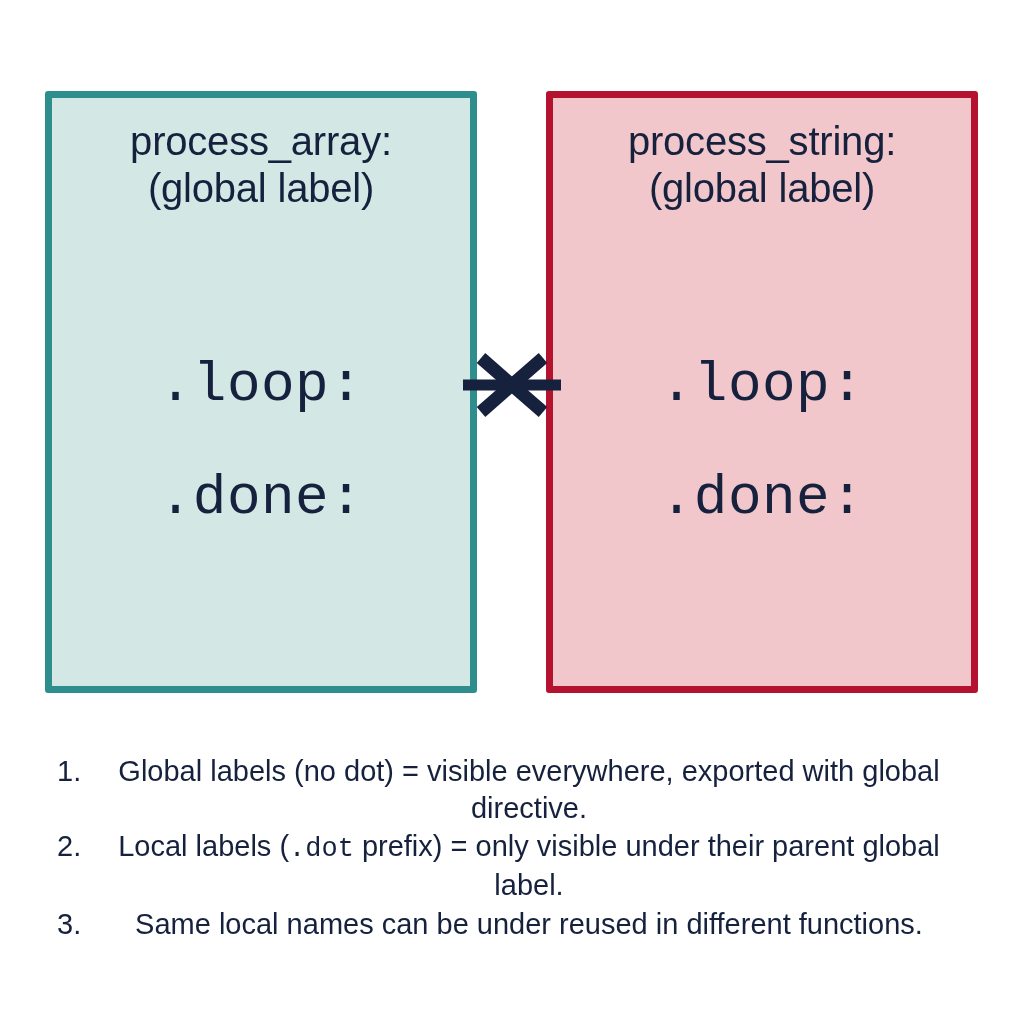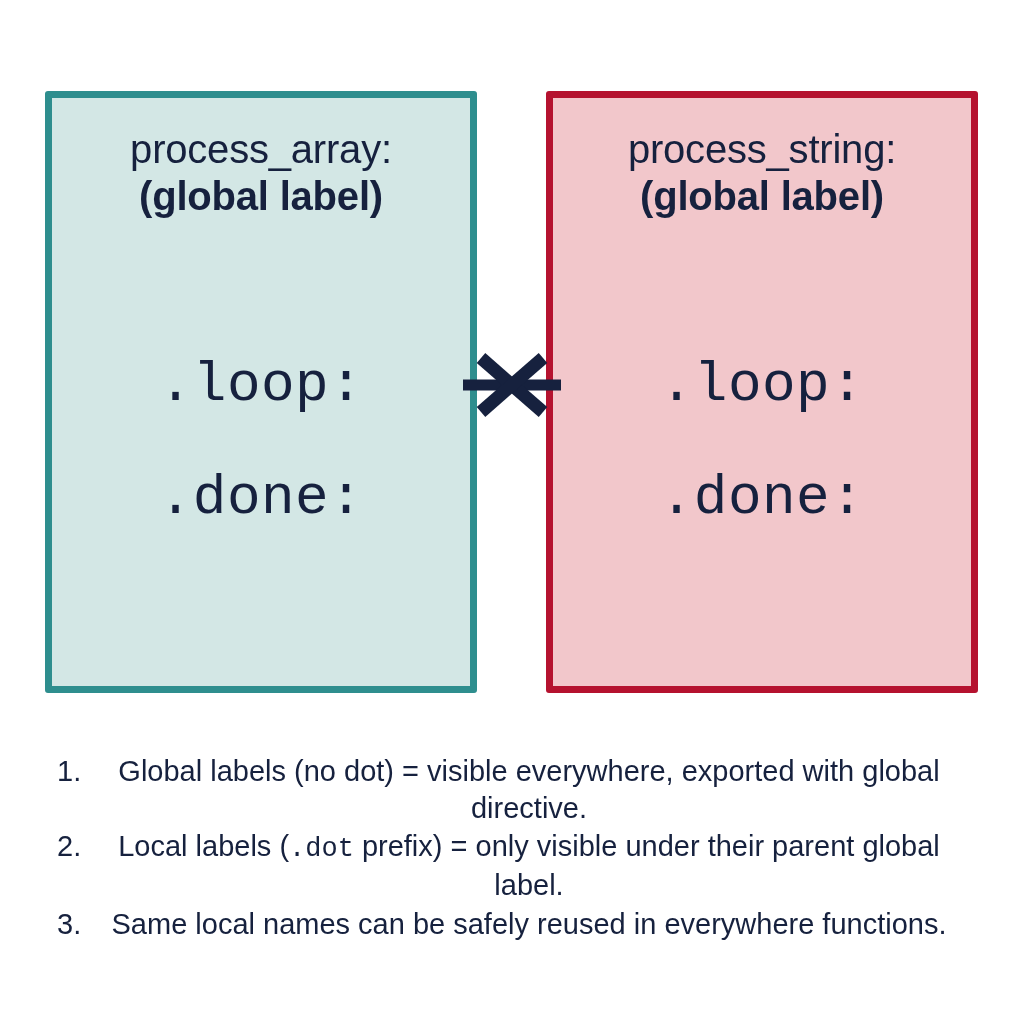--- a/index.html
+++ b/index.html
@@ -44,32 +44,32 @@
     left: 546px;
     top: 91px;
     width: 432px;
     height: 602px;
     background: #f2c7cb;
     border: 7px solid #b5122f;
     border-radius: 3px;
   }
 
   .box-title {
-    margin-top: 28px;
+    margin-top: 20px;
     width: 100%;
     text-align: center;
     color: #16213e;
     font-family: "Liberation Sans", sans-serif;
     font-size: 40px;
     line-height: 1.18;
     font-weight: 400;
     letter-spacing: -0.2px;
   }
   .box-title .line1 { display: block; }
-  .box-title .line2 { display: block; font-weight: bold; }
+  .box-title .line2 { display: block; }
 
   .local-label {
     position: absolute;
     left: 0;
     width: 100%;
     text-align: center;
     color: #16213e;
     font-family: "Liberation Mono", monospace;
     font-size: 56px;
     letter-spacing: 0.5px;
@@ -150,17 +150,17 @@
     <div class="note-row">
       <span class="note-num">1.</span>
       <span class="note-text"><span>Global labels (no dot) = visible everywhere, exported with global directive.</span></span>
     </div>
     <div class="note-row">
       <span class="note-num">2.</span>
       <span class="note-text"><span>Local labels (</span><span class="mono-inline">.dot</span><span> prefix) = only visible under their parent global label.</span></span>
     </div>
     <div class="note-row">
       <span class="note-num">3.</span>
-      <span class="note-text"><span>Same local names can be safely reused in everywhere functions.</span></span>
+      <span class="note-text"><span>Same local names can be under reused in different functions.</span></span>
     </div>
   </div>
 
 </div>
 
 </body></html>

